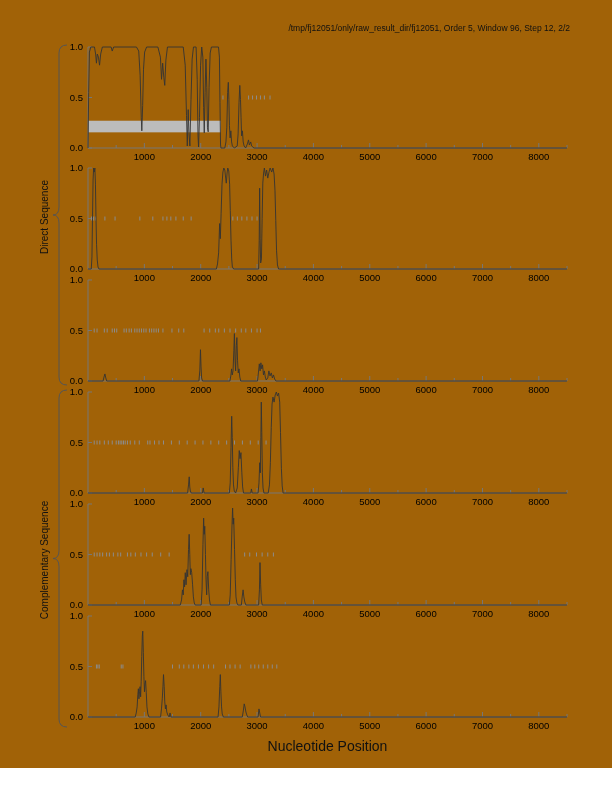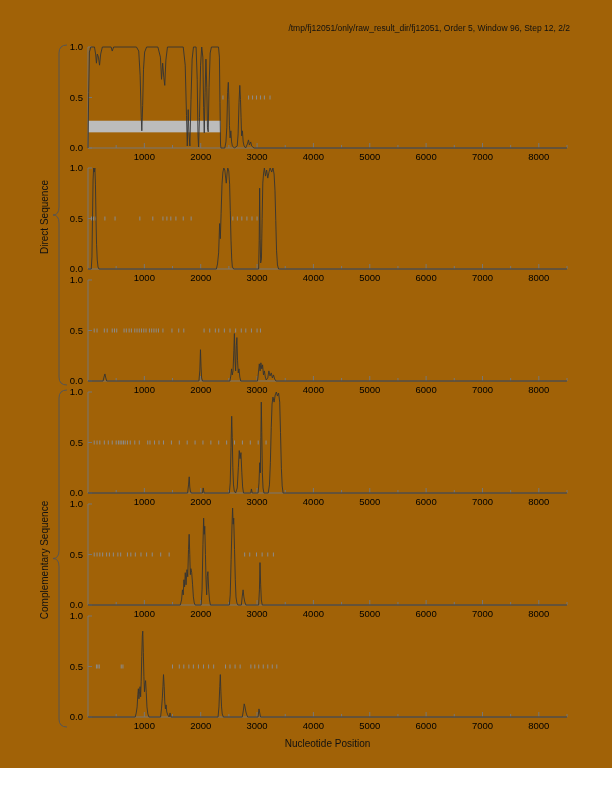--- a/index.html
+++ b/index.html
@@ -1,19 +1,19 @@
 <!DOCTYPE html>
 <html><head>
 <meta charset="utf-8">
 <style>
   html,body{margin:0;padding:0;background:#ffffff;}
   .page{position:relative;width:612px;height:768px;background:#a16207;overflow:hidden;
         font-family:"Liberation Sans", sans-serif;color:#000;}
   .title{position:absolute;top:23px;right:42px;font-size:8.5px;white-space:nowrap;color:#111;}
-  .xlab{position:absolute;left:88px;top:738px;width:479px;text-align:center;font-size:10px;color:#111;}
+  .xlab{position:absolute;left:88px;top:738px;width:479px;text-align:center;font-size:14px;color:#111;}
   .ylab{position:absolute;width:220px;height:14px;text-align:center;font-size:10px;color:#111;
         transform:rotate(-90deg);white-space:nowrap;}
   .ylab.direct{left:-64px;top:210px;}
   .ylab.comp{left:-64px;top:553px;}
   svg{position:absolute;left:0;top:0;}
 </style>
 </head>
 <body>
 
 <div class="page">

